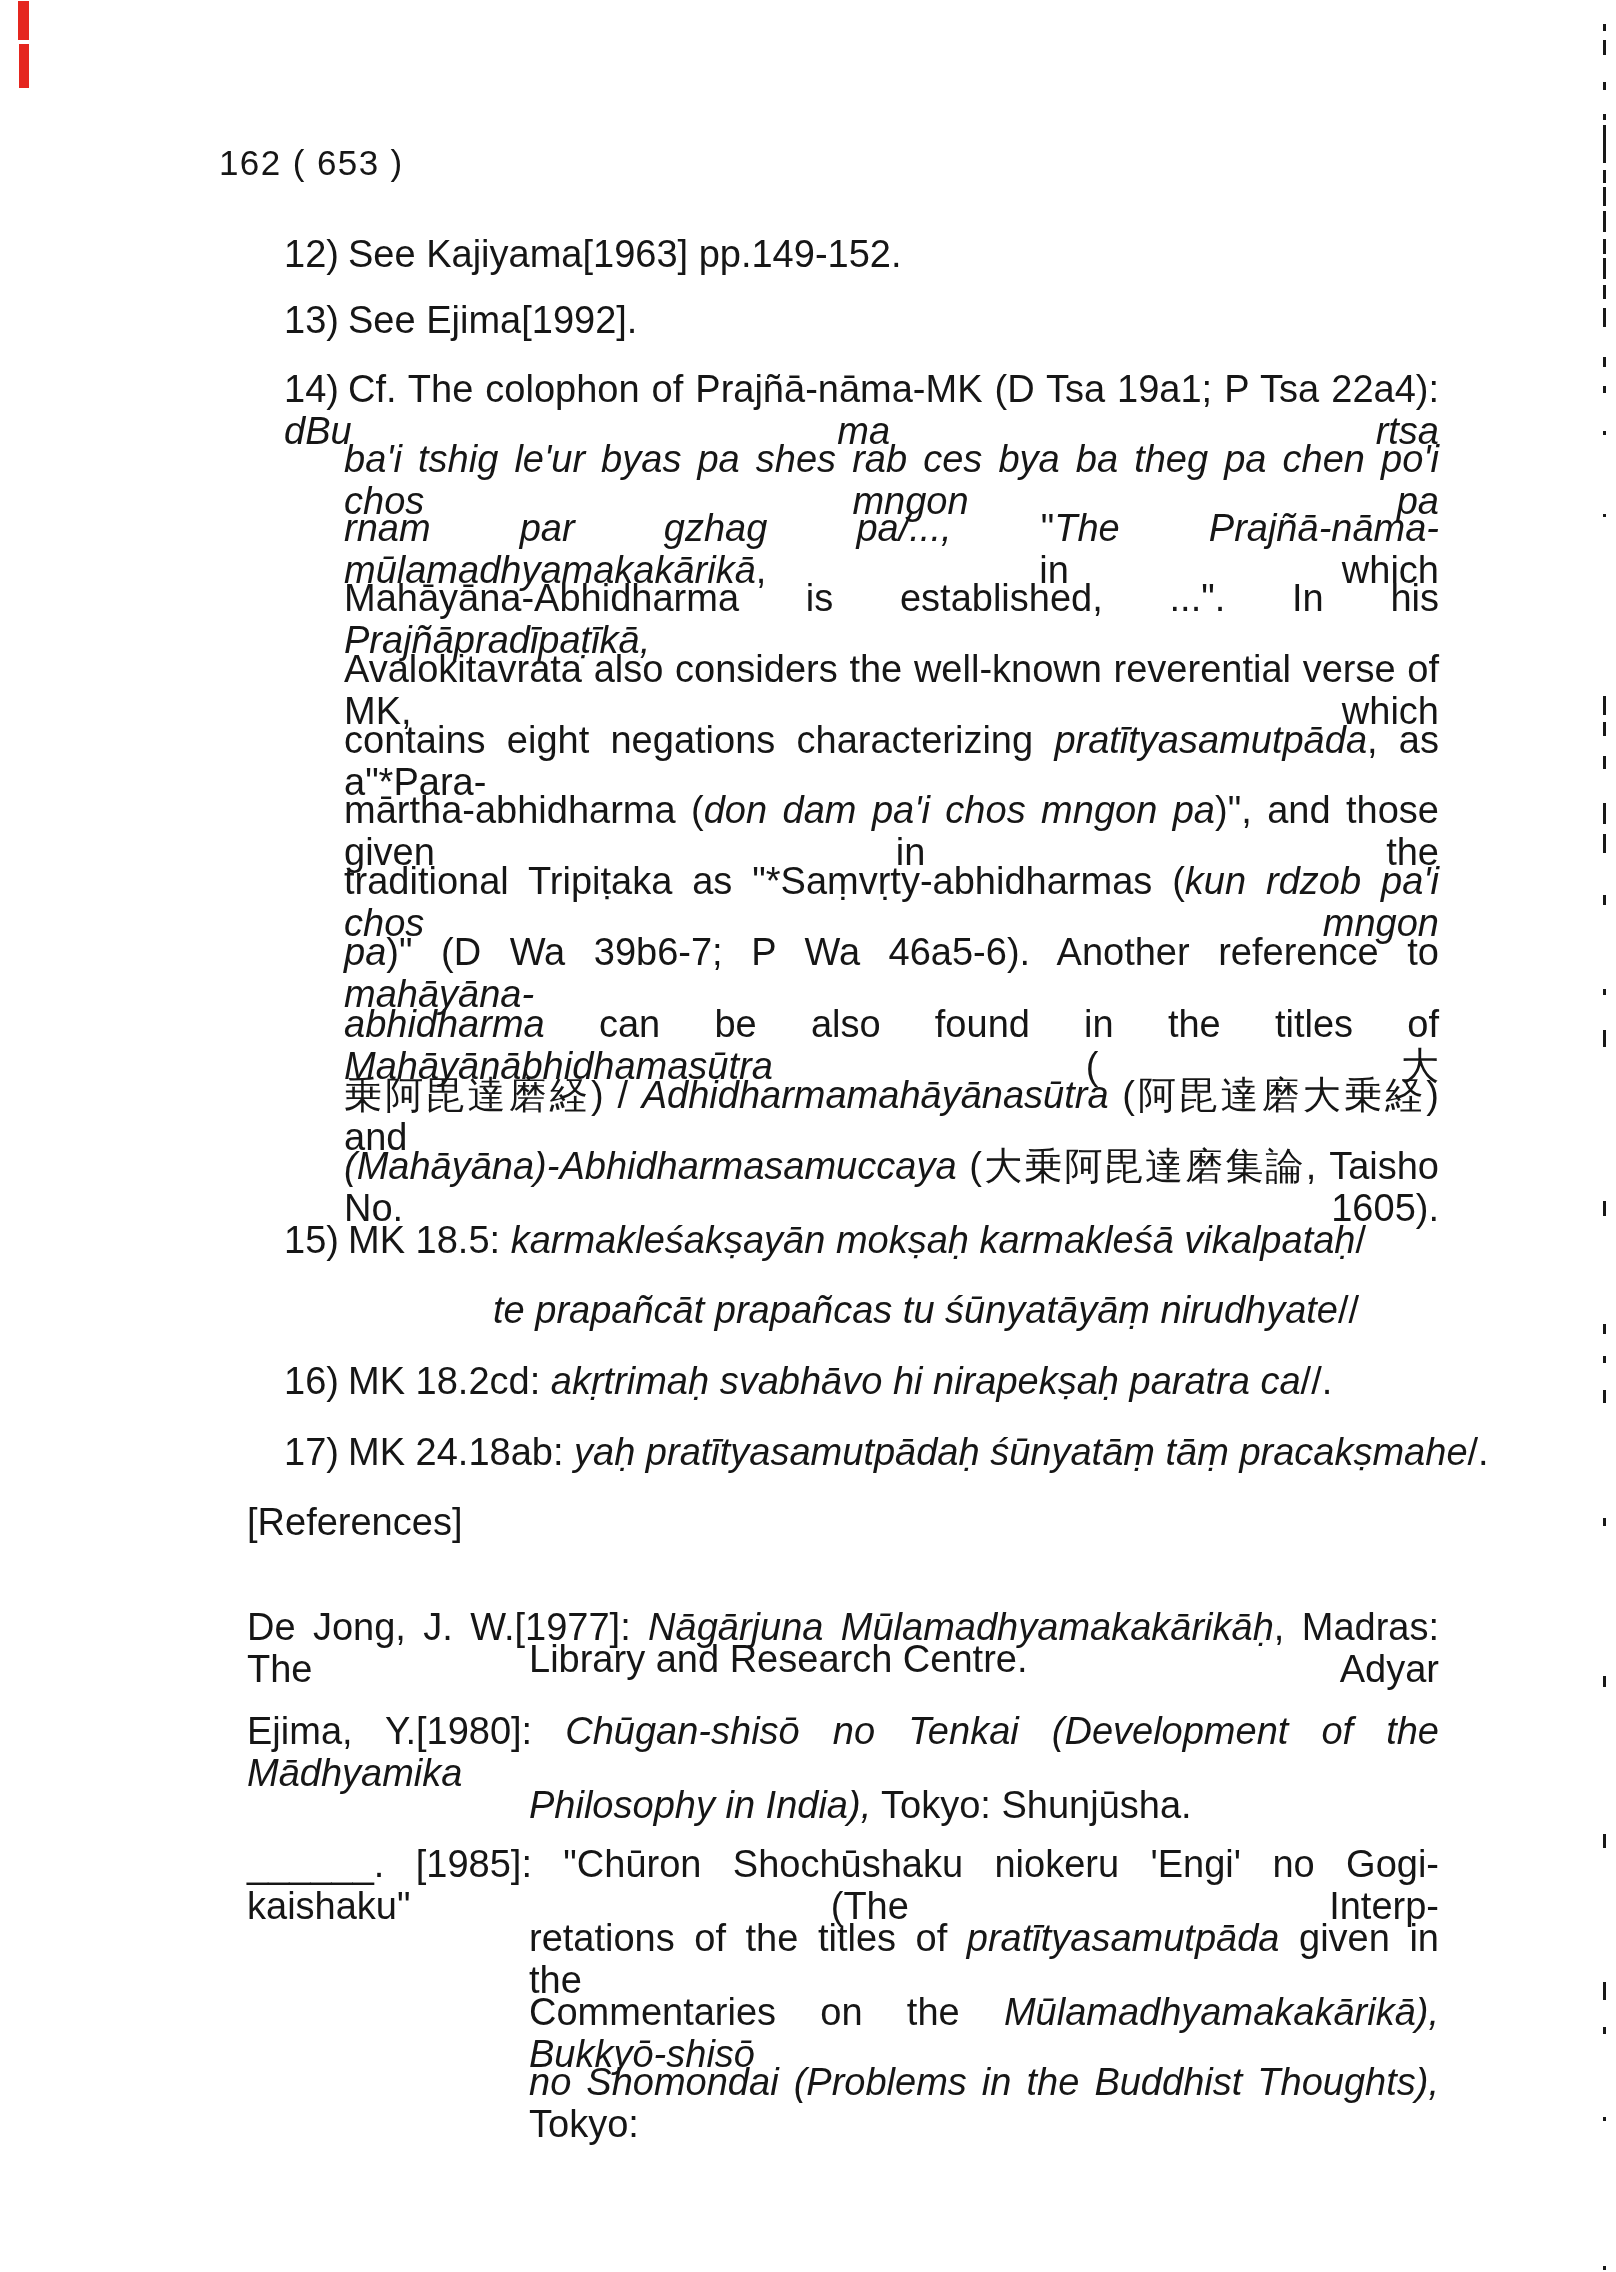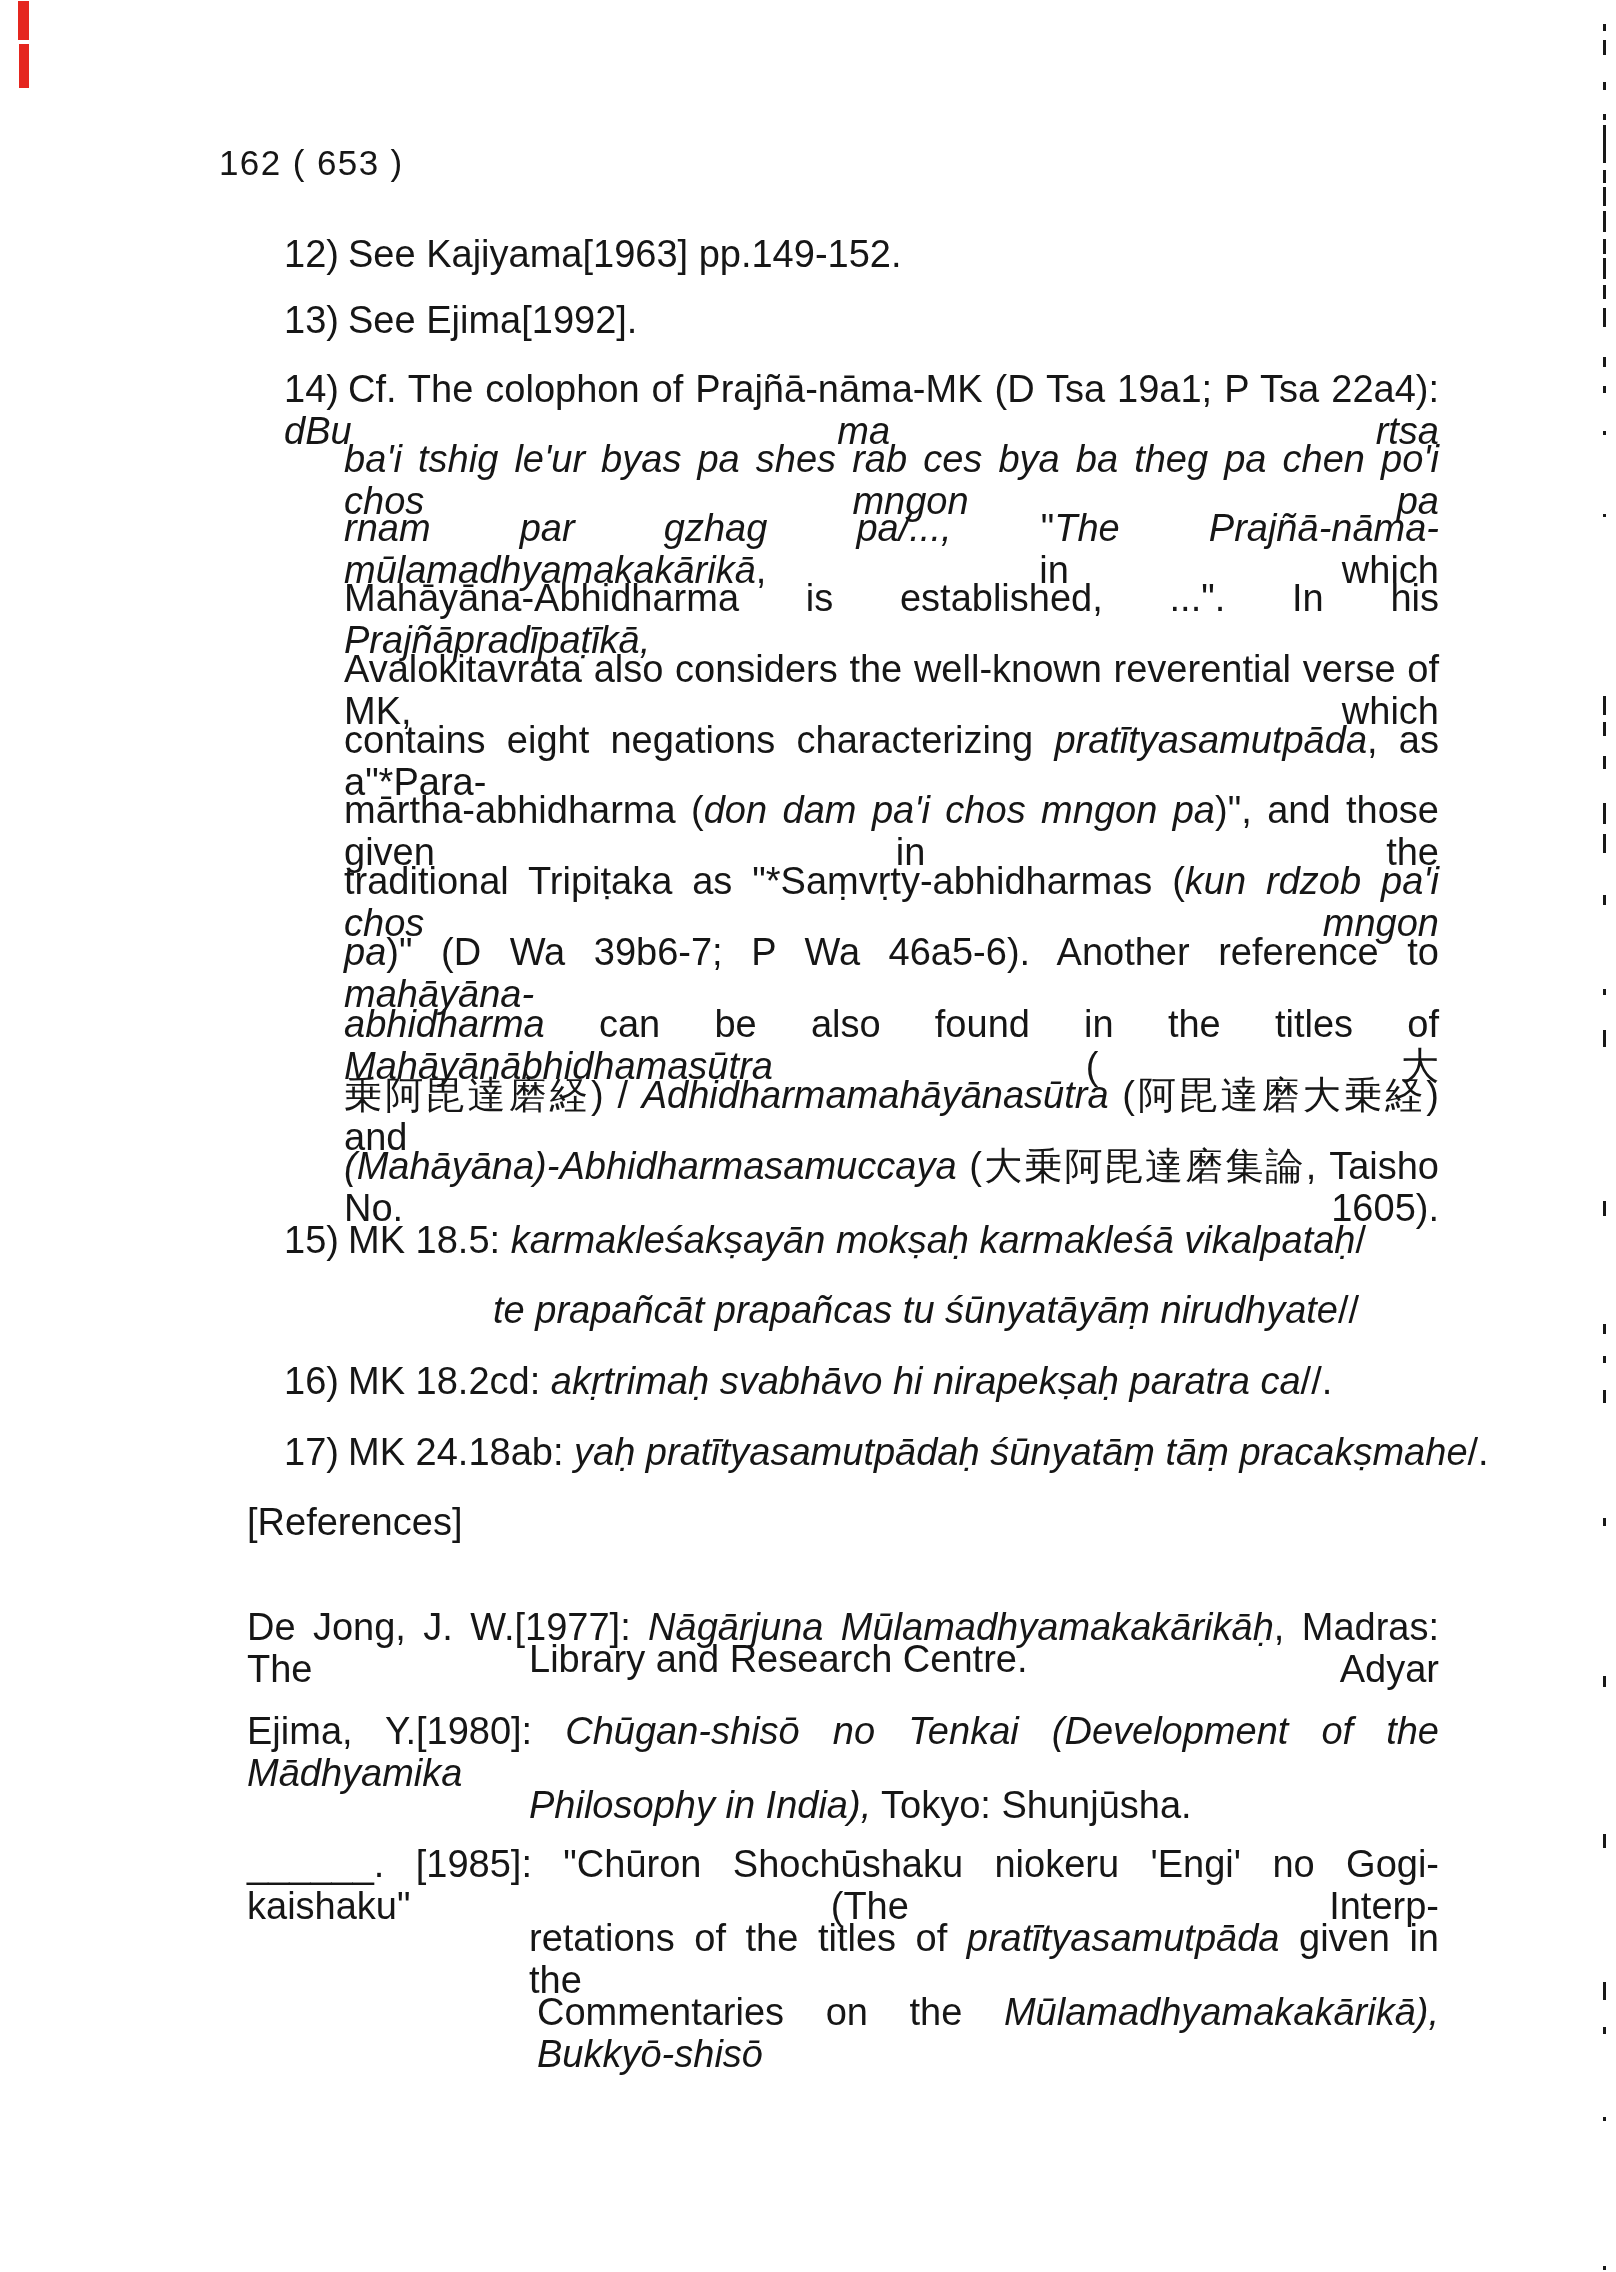--- a/index.html
+++ b/index.html
@@ -40,21 +40,22 @@
       <div class="line nj" style="top: 1289px; left: 246px;"><span class="it">te prapañcāt prapañcas tu śūnyatāyāṃ nirudhyate</span><span>//</span></div>
       <div class="line nj" style="top: 1360px; left: 37px;"><span class="fn-num">16)</span><span>MK 18.2cd: </span><span class="it">akṛtrimaḥ svabhāvo hi nirapekṣaḥ paratra ca</span><span>//.</span></div>
       <div class="line nj" style="top: 1431px; left: 37px;"><span class="fn-num">17)</span><span>MK 24.18ab: </span><span class="it">yaḥ pratītyasamutpādaḥ śūnyatāṃ tāṃ pracakṣmahe</span><span>/.</span></div>
       <div class="line nj" style="top: 1501px; left: 0px;"><span>[References]</span></div>
       <div class="line j" style="top: 1566px; left: 0px; margin-top: 40px;"><span>De Jong, J. W.[1977]: </span><span class="it">Nāgārjuna Mūlamadhyamakakārikāḥ</span><span>, Madras: The Adyar</span></div>
       <div class="line nj" style="top: 1638px; left: 282px;"><span>Library and Research Centre.</span></div>
       <div class="line j" style="top: 1710px; left: 0px;"><span>Ejima, Y.[1980]: </span><span class="it">Chūgan-shisō no Tenkai (Development of the Mādhyamika</span></div>
       <div class="line nj" style="top: 1784px; left: 282px;"><span class="it">Philosophy in India),</span><span> Tokyo: Shunjūsha.</span></div>
       <div class="line j" style="top: 1843px; left: 0px;"><span>______. [1985]: "Chūron Shochūshaku niokeru 'Engi' no Gogi-kaishaku" (The Interp-</span></div>
       <div class="line j" style="top: 1917px; left: 282px;"><span>retations of the titles of </span><span class="it">pratītyasamutpāda</span><span> given in the</span></div>
-      <div class="line j" style="top: 1991px; left: 290px;"><span>Commentaries on the </span><span class="it">Mūlamadhyamakakārikā),</span><span> </span><span class="it">Bukkyō-shisō</span></div>
+      <div class="line j" style="top: 1991px; left: 282px;"><span>Commentaries on the </span><span class="it">Mūlamadhyamakakārikā),</span><span> </span><span class="it">Bukkyō-shisō</span></div>
+      <div class="line j" style="top: 2061px; left: 282px;"><span class="it">no Shomondai (Problems in the Buddhist Thoughts),</span><span> Tokyo:</span></div>
     </div>
 <div class="red-mark" style="left: 18px; top: 1.4px; width: 11px; height: 39px; background: rgb(229, 38, 31);"></div>
     <div class="red-mark" style="left: 18.7px; top: 44px; width: 10.4px; height: 44px; background: rgb(229, 38, 31);"></div>
     <div class="artifact" style="left: 1603px; top: 24px; width: 2.8px; height: 7px; background: rgb(24, 24, 24);"></div>
     <div class="artifact" style="left: 1603px; top: 40px; width: 2.8px; height: 15.2px; background: rgb(24, 24, 24);"></div>
     <div class="artifact" style="left: 1603px; top: 82px; width: 2.8px; height: 8.3px; background: rgb(24, 24, 24);"></div>
     <div class="artifact" style="left: 1603px; top: 114px; width: 2.8px; height: 5.5px; background: rgb(24, 24, 24);"></div>
     <div class="artifact" style="left: 1603px; top: 125px; width: 2.8px; height: 38px; background: rgb(24, 24, 24);"></div>
     <div class="artifact" style="left: 1603px; top: 170px; width: 2.8px; height: 12.5px; background: rgb(24, 24, 24);"></div>
     <div class="artifact" style="left: 1603px; top: 187px; width: 2.8px; height: 19.4px; background: rgb(24, 24, 24);"></div>

